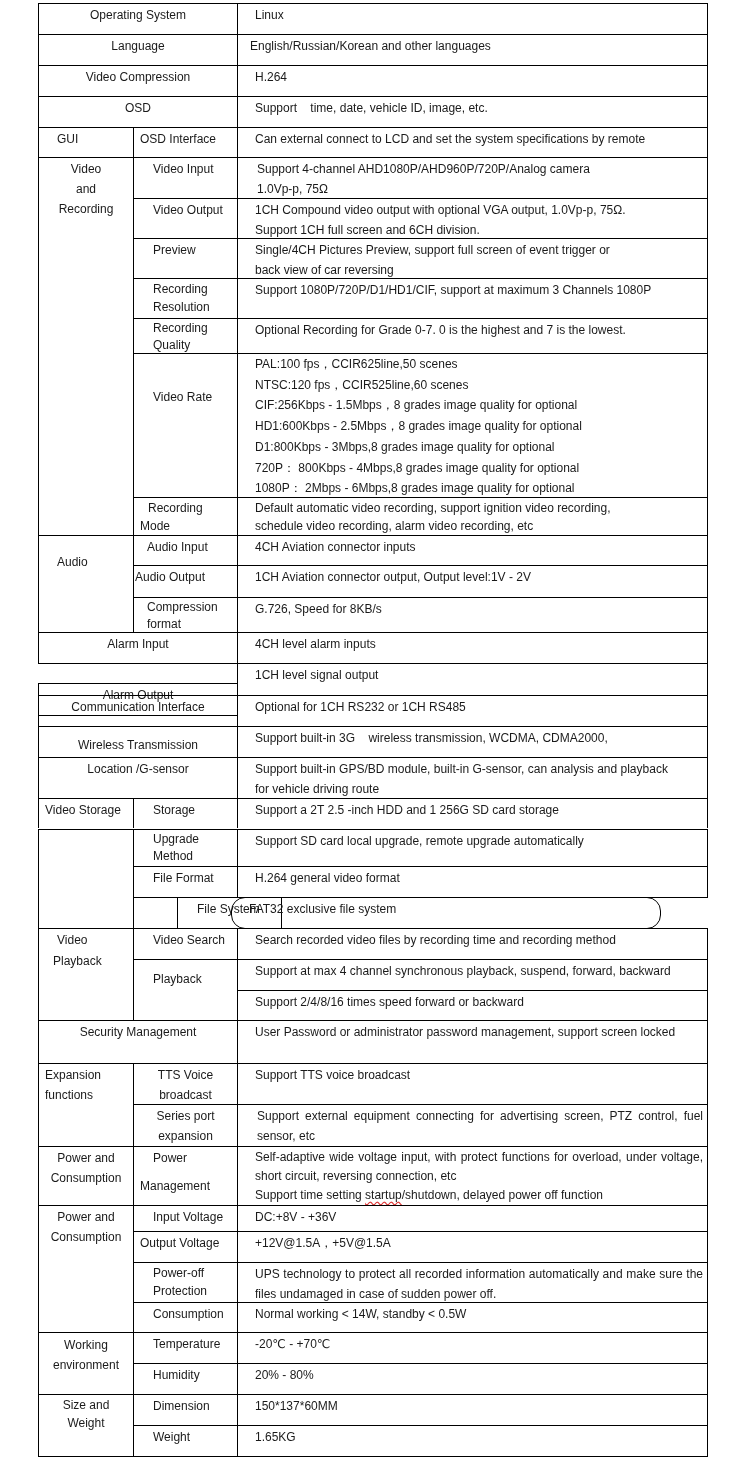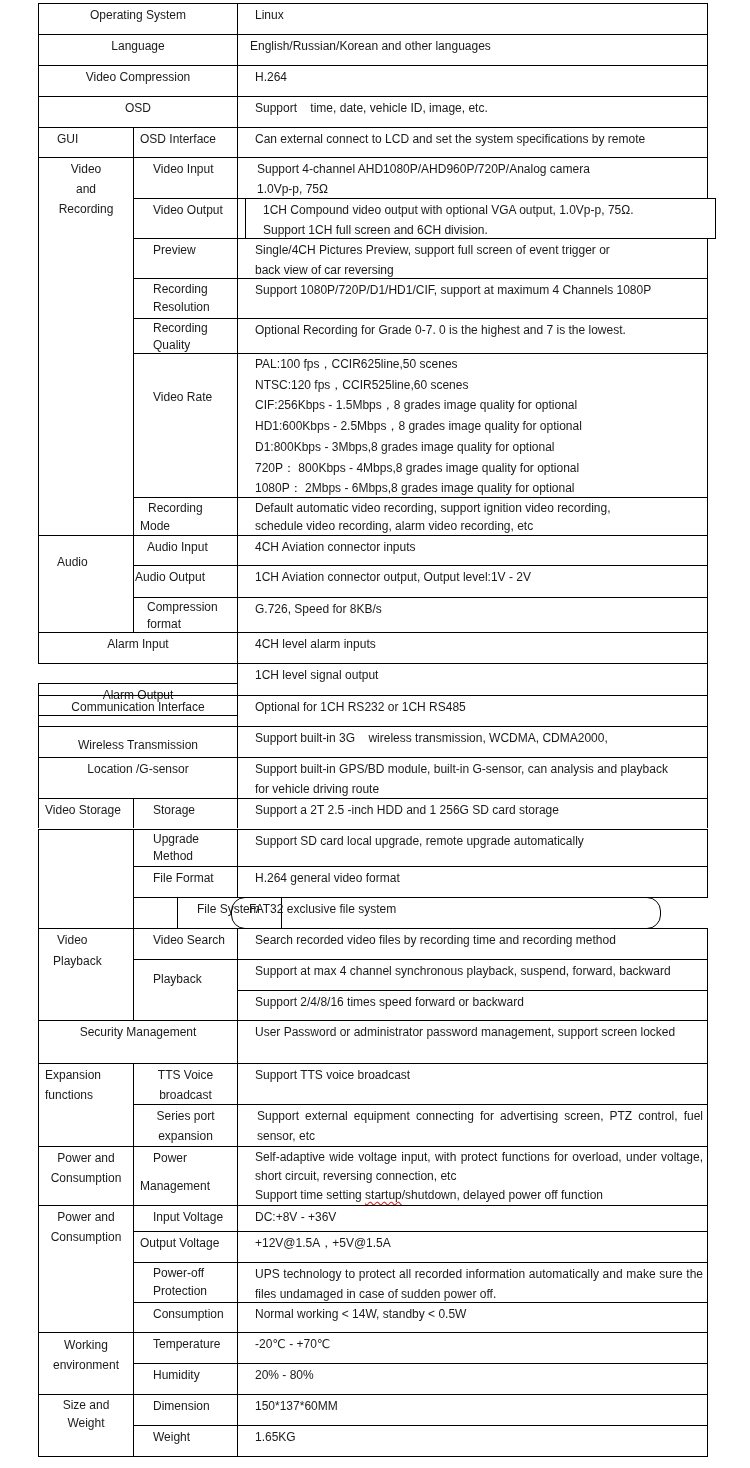--- a/index.html
+++ b/index.html
@@ -40,36 +40,36 @@
     <span class="line">Recording</span>
   </div>
 
   <div class="cell" style="left:133px;top:157px;width:105px;height:42px;padding-left:19px;">Video Input</div>
   <div class="cell" style="left:237px;top:157px;width:471px;height:42px;padding-left:19px;">
     <span class="line">Support 4-channel AHD1080P/AHD960P/720P/Analog camera</span>
     <span class="line">1.0Vp-p, 75Ω</span>
   </div>
 
   <div class="cell" style="left:133px;top:198px;width:105px;height:41px;padding-left:19px;">Video Output</div>
-  <div class="cell val" style="left:237px;top:198px;width:471px;height:41px;margin-left:8px;">
+  <div class="cell val" style="left:237px;top:198px;width:471px;height:41px;">
     <span class="line">1CH Compound video output with optional VGA output, 1.0Vp-p, 75Ω.</span>
     <span class="line">Support 1CH full screen and 6CH division.</span>
   </div>
 
   <div class="cell" style="left:133px;top:238px;width:105px;height:41px;padding-left:19px;">Preview</div>
   <div class="cell val" style="left:237px;top:238px;width:471px;height:41px;">
     <span class="line">Single/4CH Pictures Preview, support full screen of event trigger or</span>
     <span class="line">back view of car reversing</span>
   </div>
 
   <div class="cell" style="left:133px;top:278px;width:105px;height:41px;padding-left:19px;line-height:18px;">
     <span class="line">Recording</span>
     <span class="line">Resolution</span>
   </div>
-  <div class="cell val" style="left:237px;top:278px;width:471px;height:41px;">Support 1080P/720P/D1/HD1/CIF, support at maximum 4 Channels 1080P</div>
+  <div class="cell val" style="left:237px;top:278px;width:471px;height:41px;">Support 1080P/720P/D1/HD1/CIF, support at maximum 3 Channels 1080P</div>
 
   <div class="cell" style="left:133px;top:318px;width:105px;height:36px;padding-left:19px;line-height:17px;">
     <span class="line">Recording</span>
     <span class="line">Quality</span>
   </div>
   <div class="cell val" style="left:237px;top:318px;width:471px;height:36px;">Optional Recording for Grade 0-7. 0 is the highest and 7 is the lowest.</div>
 
   <div class="cell" style="left:133px;top:353px;width:105px;height:145px;padding-left:19px;padding-top:33px;">Video Rate</div>
   <div class="cell val" style="left:237px;top:353px;width:471px;height:145px;padding-top:0;line-height:20.7px;">
     <span class="line">PAL:100 fps，CCIR625line,50 scenes</span>

